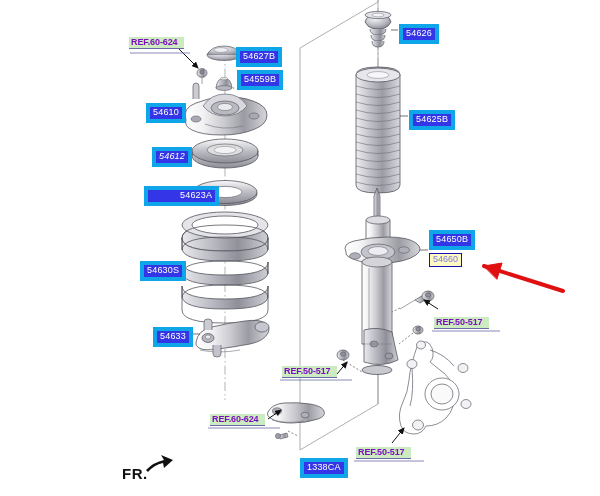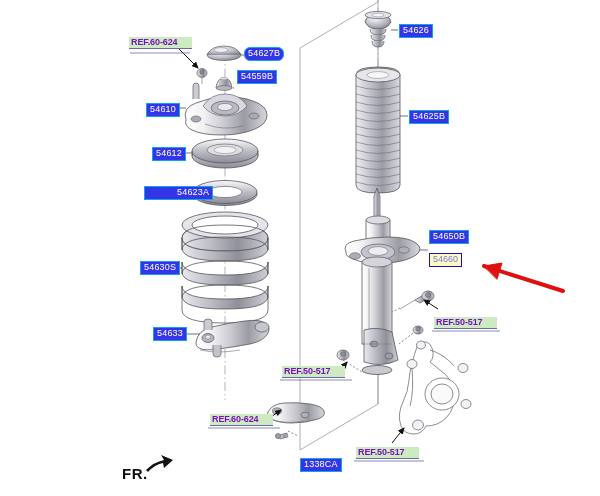--- a/index.html
+++ b/index.html
@@ -4,26 +4,26 @@
 <style>
   html,body{margin:0;padding:0;background:#ffffff;}
   body{width:600px;height:496px;position:relative;overflow:hidden;
        font-family:"Liberation Sans", sans-serif;}
   #stage{position:absolute;left:0;top:0;width:600px;height:496px;}
   svg.art{position:absolute;left:0;top:0;width:600px;height:496px;}
 
   
   .lbl{position:absolute;white-space:nowrap;line-height:1;}
   .lbl-part{
-    background:#3535e8;color:#ffffff;border:1px solid #0ea5e9;
+    background:#3535e8;color:#ffffff;border:4px solid #0ea5e9;
     font-size:9px;padding:1px 3px 2px 3px;letter-spacing:.2px;
   }
   .lbl-ref{
     background:#ccebc0;color:#7d0ec0;border-bottom:1px solid #6a6aa8;
-    font-size:9px;padding:1px 14px 1px 2px;font-weight:bold;letter-spacing:-.1px;
+    font-size:9px;padding:1px 6px 1px 2px;font-weight:bold;letter-spacing:-.1px;
   }
   .lbl-sel{
     background:#fef9c3;color:#7a7ae0;border:1px solid #1414b4;
     font-size:9px;padding:1px 3px 2px 3px;
   }
   .fr-txt{position:absolute;font-size:15px;color:#111;font-weight:bold;letter-spacing:.5px;}
 </style>
 </head>
 <body>
 
@@ -296,27 +296,27 @@
       <path d="M484 266 L502 263 L497 279 z" stroke-width="1"></path>
     </g>
 
     <g fill="#111">
       <path d="M146 470 q8 -8 18 -10 l-3 -5 l12 5 l-9 8 l-1 -5 q-9 2 -15 9 z"></path>
     </g>
   </svg>
 
   <div class="lbl lbl-ref" style="left:129px;top:37px;">REF.60-624</div>
 
-  <div class="lbl lbl-part" style="left:244px;top:47px;border-radius:6px;">54627B</div>
+  <div class="lbl lbl-part" style="left:236px;top:47px;">54627B</div>
 
   <div class="lbl lbl-part" style="left:237px;top:70px;">54559B</div>
 
   <div class="lbl lbl-part" style="left:146px;top:103px;">54610</div>
 
-  <div class="lbl lbl-part" style="left:152px;top:147px;">54612</div>
+  <div class="lbl lbl-part" style="left:152px;top:147px;font-style:italic;">54612</div>
 
   <div class="lbl lbl-part" style="left:144px;top:186px;padding-left:32px;">54623A</div>
 
   <div class="lbl lbl-part" style="left:140px;top:261px;">54630S</div>
 
   <div class="lbl lbl-part" style="left:153px;top:327px;">54633</div>
 
   <div class="lbl lbl-part" style="left:399px;top:24px;">54626</div>
 
   <div class="lbl lbl-part" style="left:409px;top:110px;">54625B</div>

